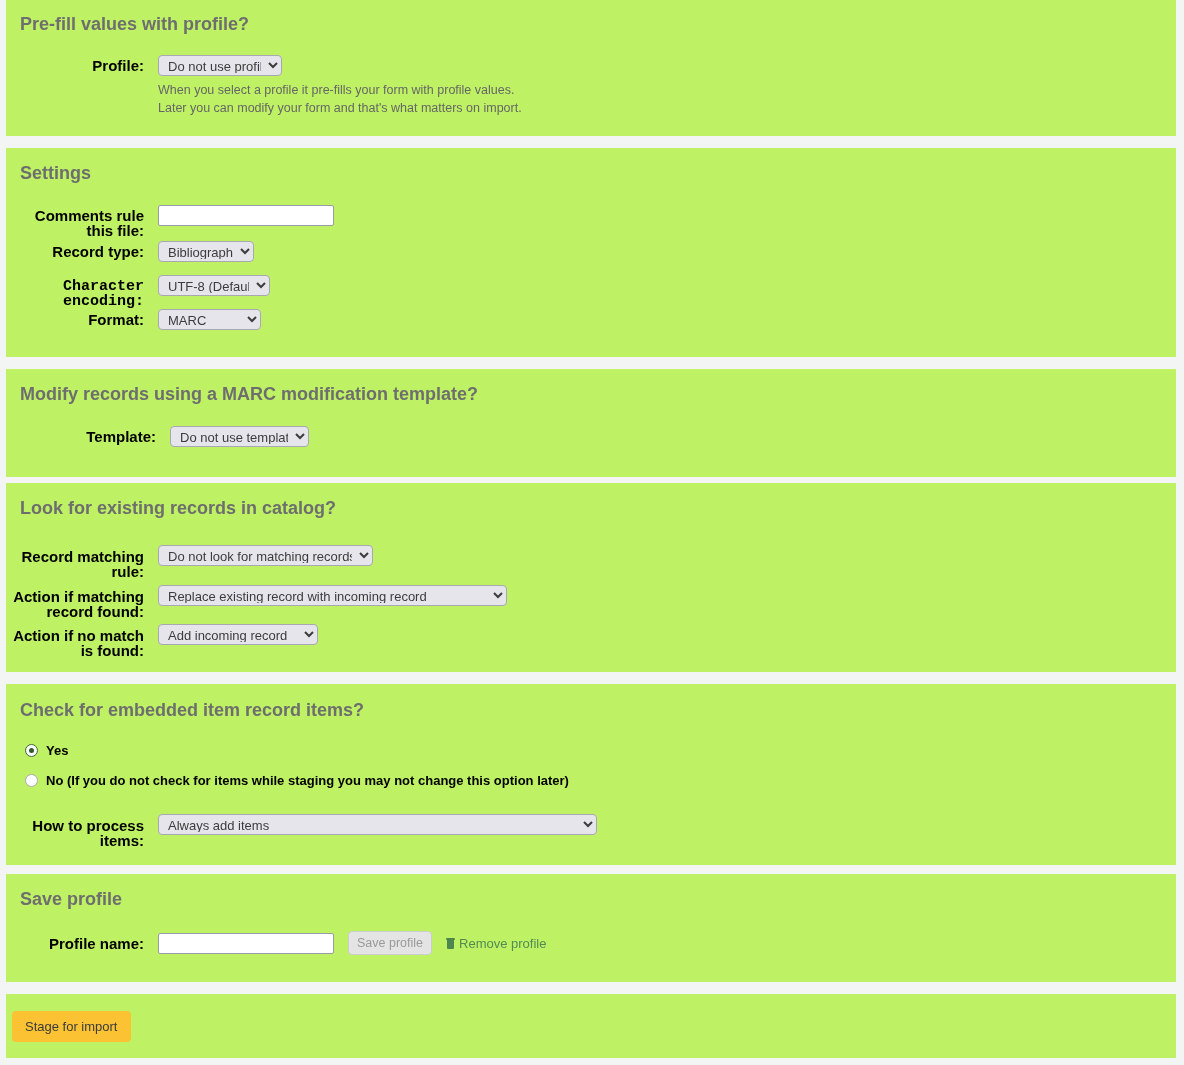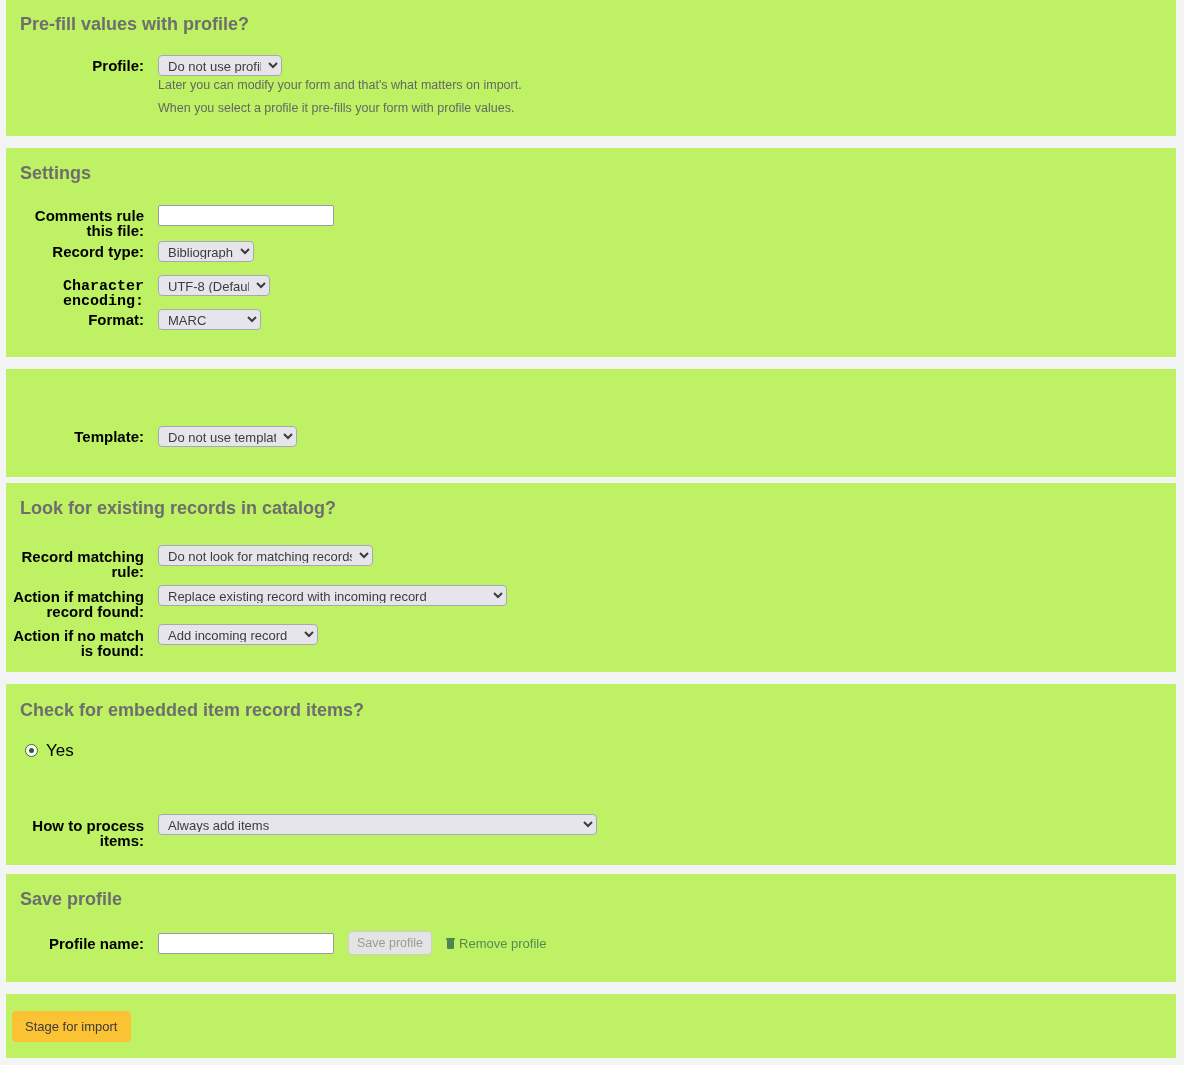--- a/index.html
+++ b/index.html
@@ -125,22 +125,22 @@
     position: absolute;
     left: 50%;
     top: 50%;
     width: 5px;
     height: 5px;
     margin: -2.5px 0 0 -2.5px;
     border-radius: 50%;
     background: #2f5d2f;
   }
   .radio-label {
-    font-weight: normal;
-    font-size: 17px;
+    font-weight: bold;
+    font-size: 13px;
     color: #000000;
     line-height: 15px;
   }
 
   
   .btn-save {
     font-family: "Liberation Sans", sans-serif;
     font-size: 12.5px;
     color: #9a9a9a;
     background: #e4e4e4;
@@ -204,22 +204,22 @@
 
   <div class="panel" style="top:0px; height:136px;">
     <h2 class="panel-title" style="position:absolute; left:14px; top:14px;">Pre-fill values with profile?</h2>
 
     <div class="row" style="position:absolute; left:0px; top:55px; width:900px;">
       <div class="lbl">Profile:</div>
       <div class="fieldcol">
         <select class="sel" style="width:124px;">
           <option>Do not use profile</option>
         </select>
+        <div class="hint" style="margin-top:5px;">When you select a profile it pre-fills your form with profile values.</div>
         <div class="hint">Later you can modify your form and that's what matters on import.</div>
-        <div class="hint" style="margin-top:5px;">When you select a profile it pre-fills your form with profile values.</div>
       </div>
     </div>
   </div>
 
   <div class="panel" style="top:148px; height:209px;">
     <h2 class="panel-title" style="position:absolute; left:14px; top:15px;">Settings</h2>
 
     <div class="row" style="position:absolute; left:0px; top:57px; width:900px;">
       <div class="lbl">Comments rule this file:</div>
       <div class="fieldcol">
@@ -251,22 +251,23 @@
       <div class="lbl">Format:</div>
       <div class="fieldcol">
         <select class="sel" style="width:103px;">
           <option>MARC</option>
         </select>
       </div>
     </div>
   </div>
 
   <div class="panel" style="top:369px; height:108px;">
-
-    <div class="row" style="position:absolute; left:0px; top:57px; width:900px;">
+    <h2 class="panel-title" style="position:absolute; left:14px; top:15px;">Modify records using a MARC modification template?</h2>
+
+    <div class="row" style="position:absolute; left:12px; top:57px; width:900px;">
       <div class="lbl">Template:</div>
       <div class="fieldcol">
         <select class="sel" style="width:139px;">
           <option>Do not use template</option>
         </select>
       </div>
     </div>
   </div>
 
   <div class="panel" style="top:483px; height:189px;">
@@ -307,20 +308,24 @@
   </div>
 
   <div class="panel" style="top:684px; height:181px;">
     <h2 class="panel-title" style="position:absolute; left:14px; top:16px;">Check for embedded item record items?</h2>
 
     <div class="radio-row" style="position:absolute; left:19px; top:59px;">
       <span class="radio on"></span>
       <span class="radio-label">Yes</span>
     </div>
 
+    <div class="radio-row" style="position:absolute; left:19px; top:89px;">
+      <span class="radio off"></span>
+      <span class="radio-label">No (If you do not check for items while staging you may not change this option later)</span>
+    </div>
 
     <div class="row" style="position:absolute; left:0px; top:123px; width:900px;">
       <div class="lbl" style="padding-top:11px;">
         <span>How to process items:</span>
       </div>
       <div class="fieldcol" style="padding-top:7px;">
         <select class="sel" style="width:439px;">
           <option>Always add items</option>
         </select>
       </div>

